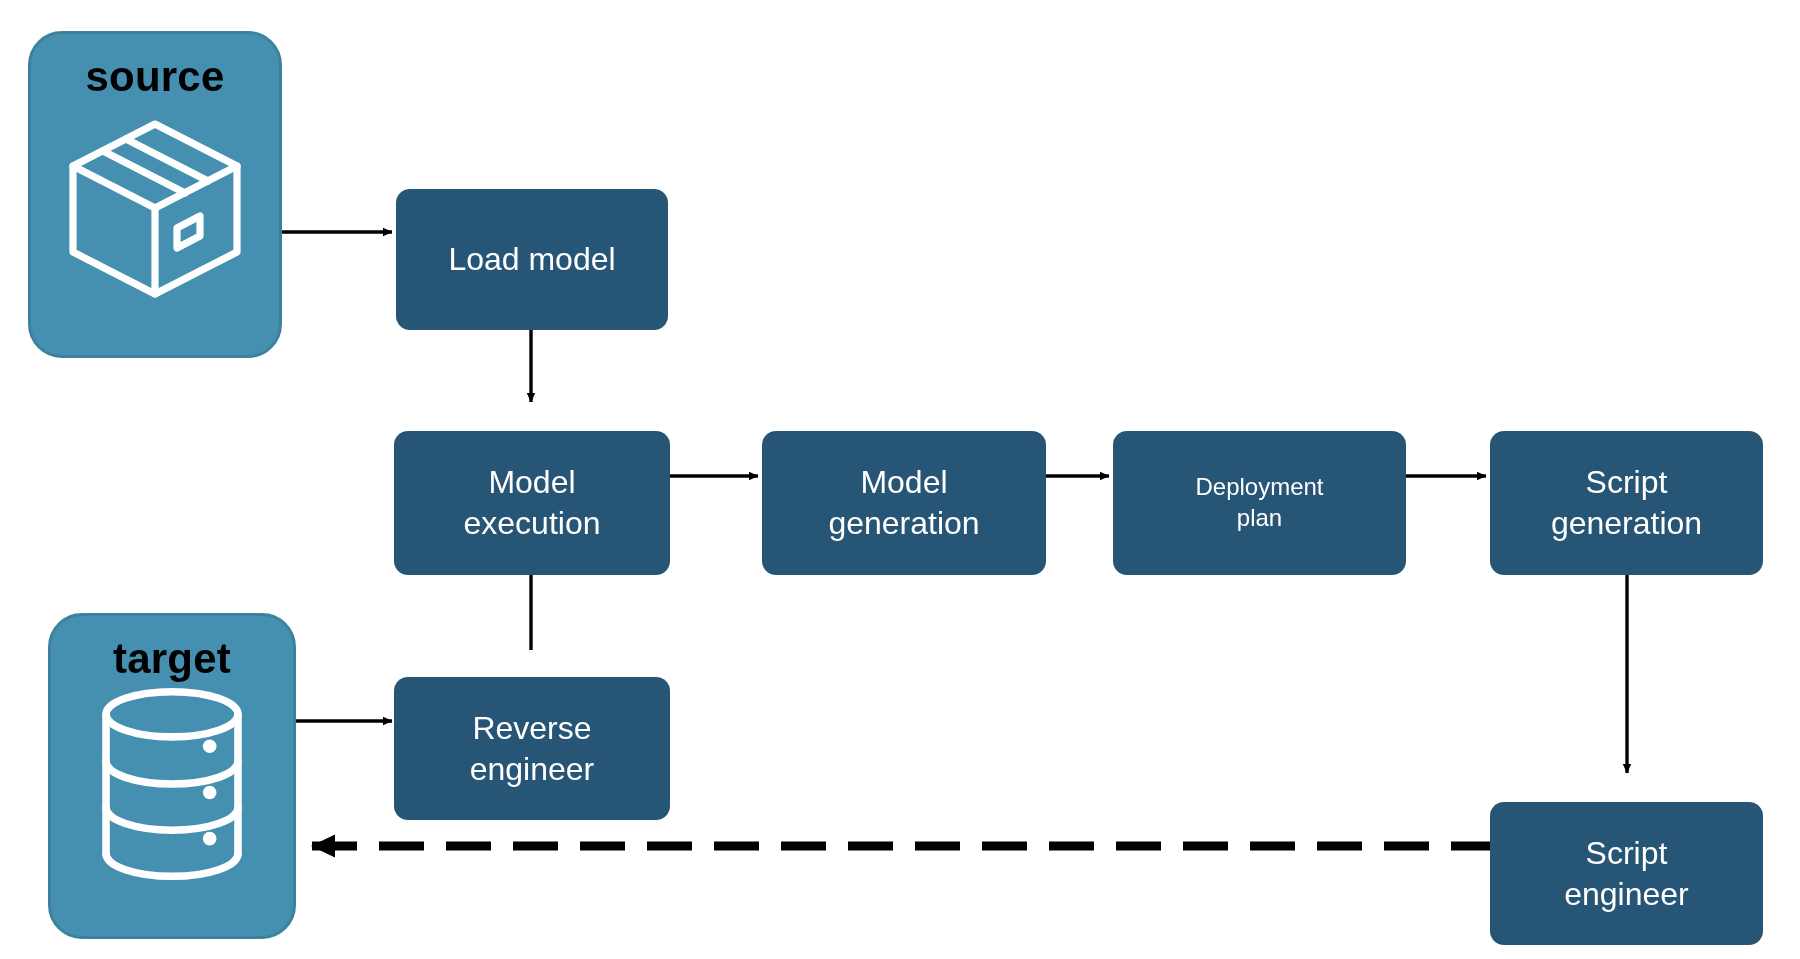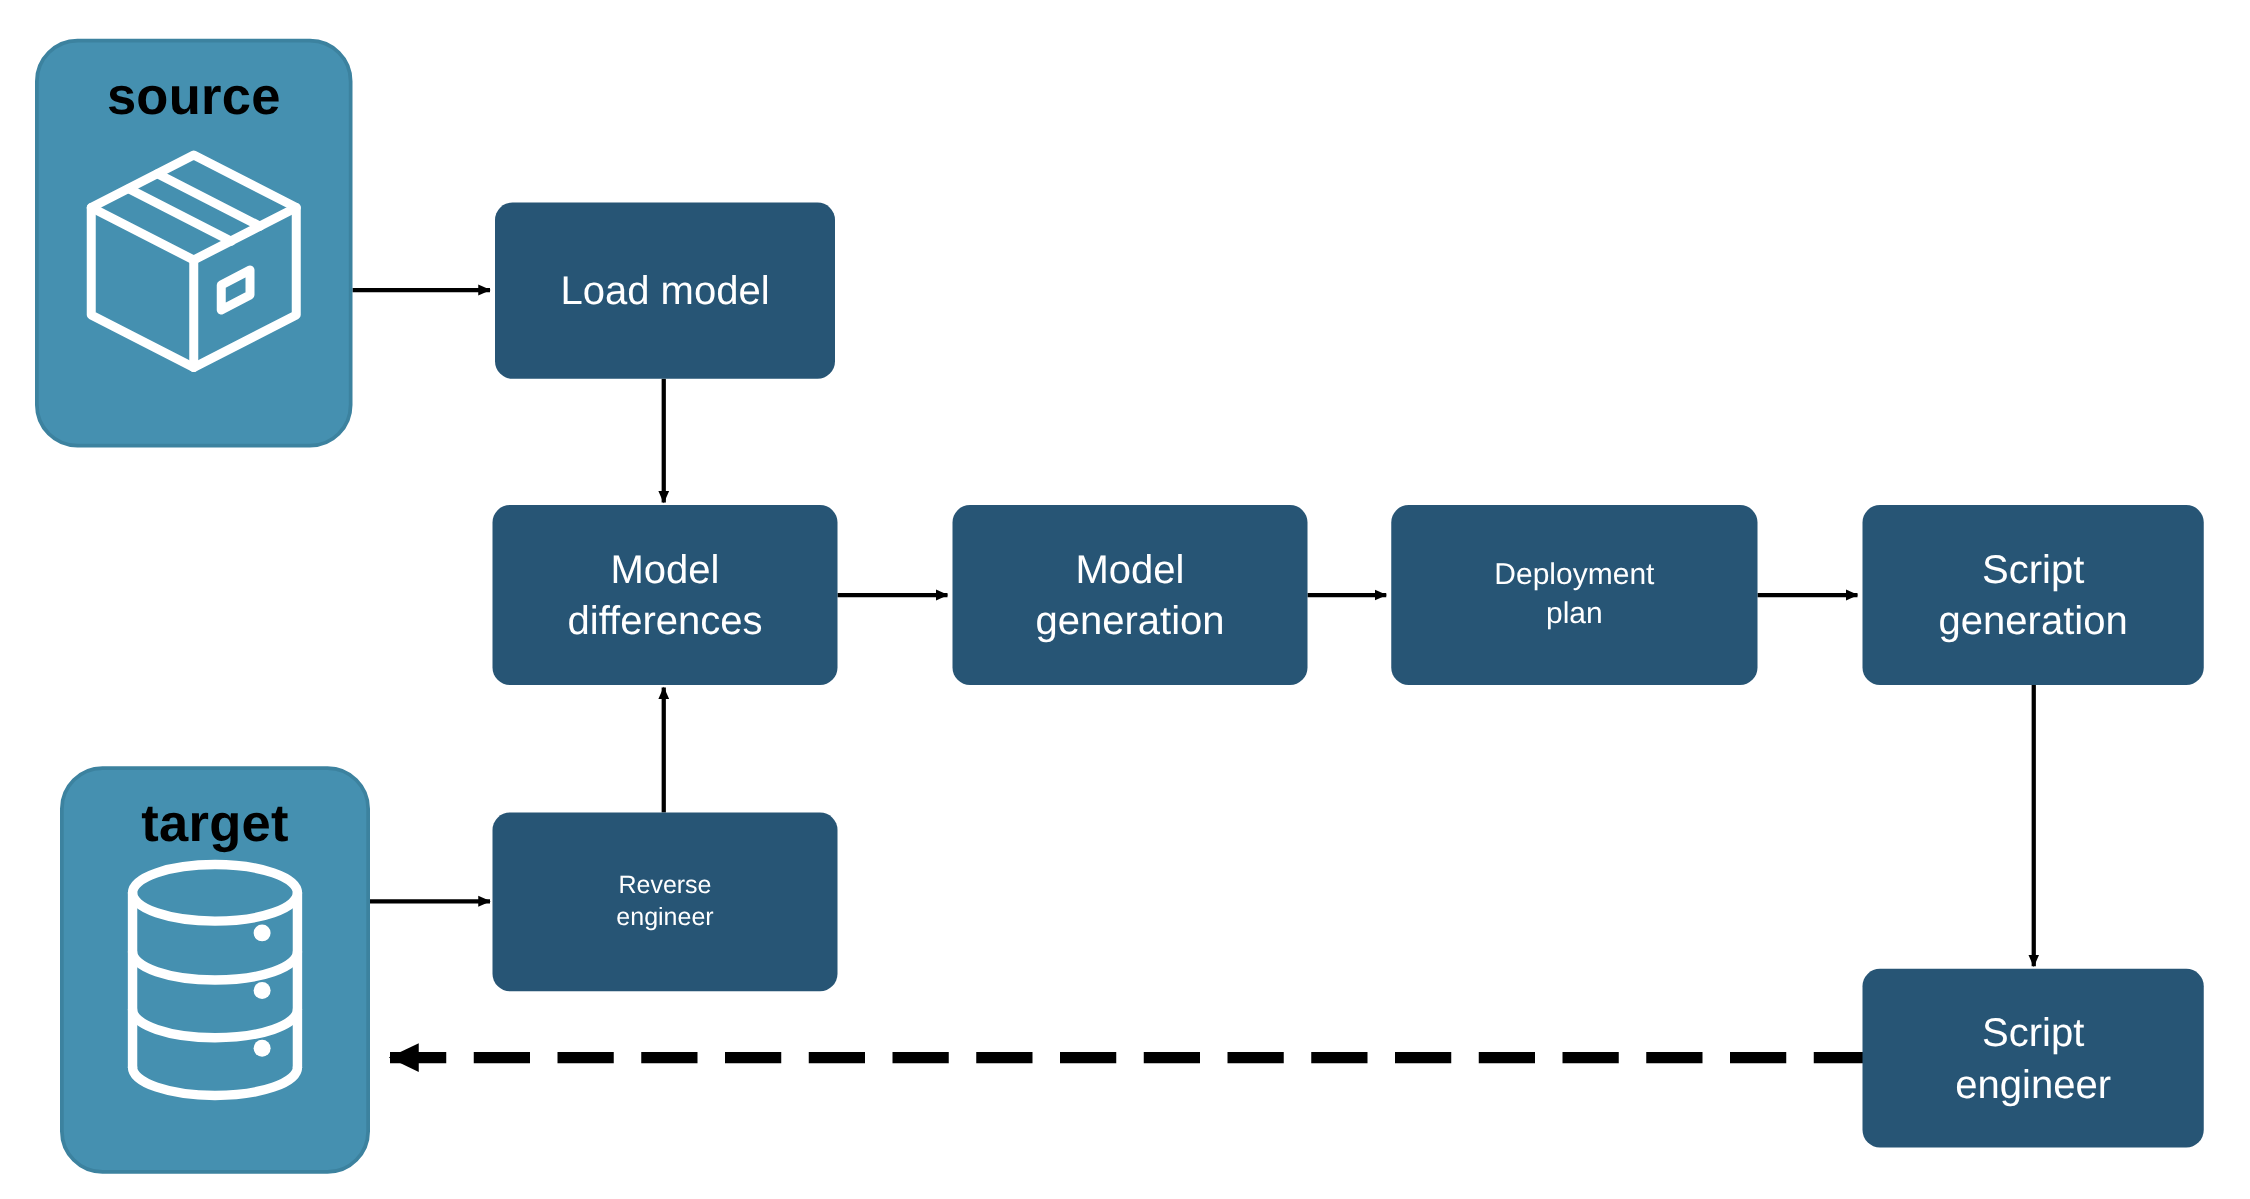--- a/index.html
+++ b/index.html
@@ -49,20 +49,21 @@
     border-radius: 14px;
     box-sizing: border-box;
     display: flex;
     align-items: center;
     justify-content: center;
     text-align: center;
     color: #ffffff;
     line-height: 1.28;
     padding: 4px 10px;
     user-select: none;
+    margin-top: 27px;
   }
 
   
   #connectors {
     position: absolute;
     left: 0;
     top: 0;
     width: 1800px;
     height: 959px;
     pointer-events: none;
@@ -158,21 +159,21 @@
 
   <div class="proc" style="left:396px; top:162px; width:272px; height:141px; font-size:32px;">
     <span>
       <span>Load model</span>
     </span>
   </div>
 
   <div class="proc" style="left:394px; top:404px; width:276px; height:144px; font-size:32px;">
     <span>
       <span>Model</span><br>
-      <span>differences</span>
+      <span>execution</span>
     </span>
   </div>
 
   <div class="proc" style="left:762px; top:404px; width:284px; height:144px; font-size:32px;">
     <span>
       <span>Model</span><br>
       <span>generation</span>
     </span>
   </div>
 
@@ -183,21 +184,21 @@
     </span>
   </div>
 
   <div class="proc" style="left:1490px; top:404px; width:273px; height:144px; font-size:32px;">
     <span>
       <span>Script</span><br>
       <span>generation</span>
     </span>
   </div>
 
-  <div class="proc" style="left:394px; top:650px; width:276px; height:143px; font-size:20px;">
+  <div class="proc" style="left:394px; top:650px; width:276px; height:143px; font-size:32px;">
     <span>
       <span>Reverse</span><br>
       <span>engineer</span>
     </span>
   </div>
 
   <div class="proc" style="left:1490px; top:775px; width:273px; height:143px; font-size:32px;">
     <span>
       <span>Script</span><br>
       <span>engineer</span>

